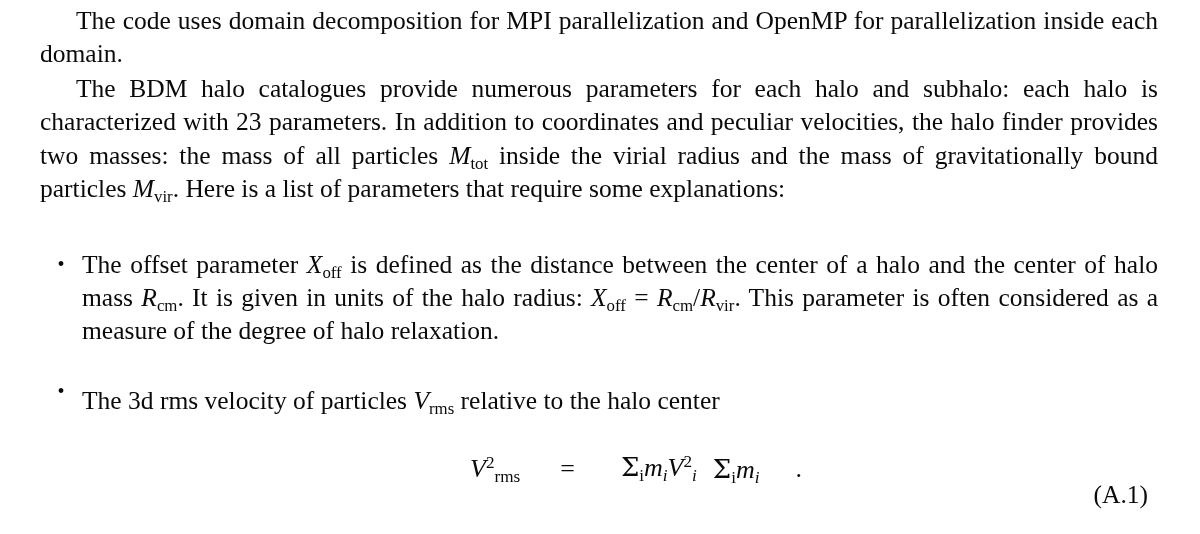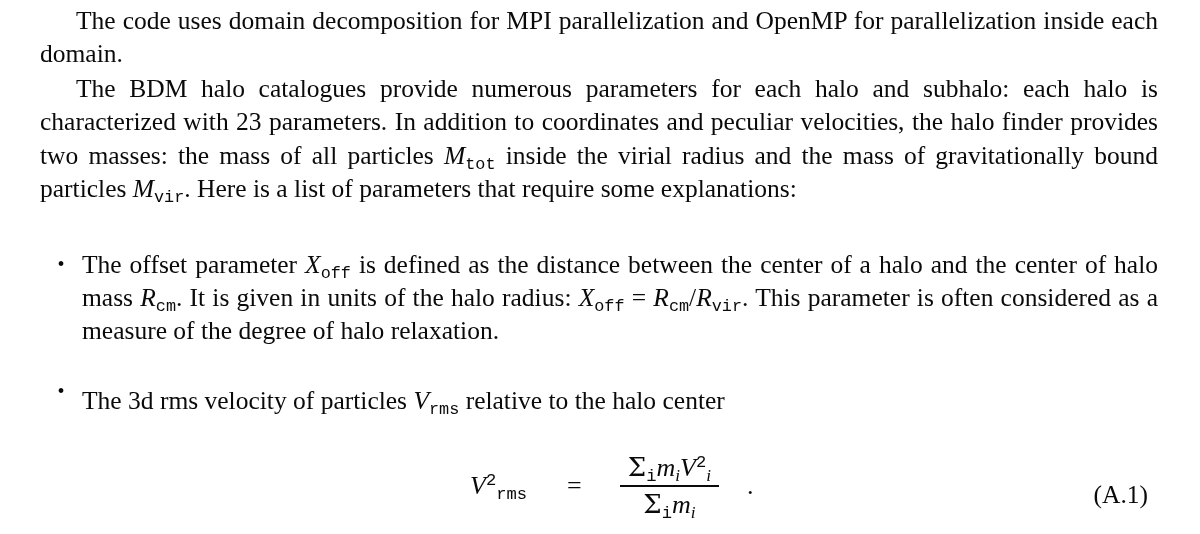--- a/index.html
+++ b/index.html
@@ -89,21 +89,21 @@
     position: relative;
     padding-right: 2px;
     font-style: italic;
   }
   .eq-eq {
     margin: 0 14px;
     font-style: normal;
   }
   .frac {
     display: inline-flex;
-    flex-direction: column;
+    flex-direction: row;
     align-items: center;
     vertical-align: middle;
   }
   .frac .num {
     padding: 0 8px 2px 8px;
     font-style: italic;
   }
   .frac .bar {
     width: 100%;
     height: 2px;
@@ -122,21 +122,20 @@
     position: absolute;
     right: 52px;
     top: 28px;
     font-size: 25.5px;
   }
   .var {
     font-style: italic;
   }
   sub.rm, sup.rm {
     font-style: normal;
-    font-family: Liberation Mono, monospace;
   }
   sub {
     font-size: 0.66em;
     line-height: 0;
     vertical-align: -0.32em;
   }
   sup {
     font-size: 0.66em;
     line-height: 0;
     vertical-align: 0.5em;

